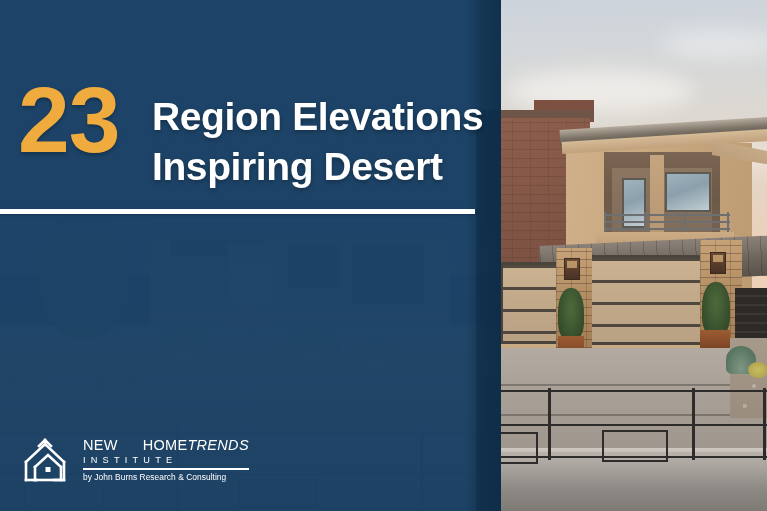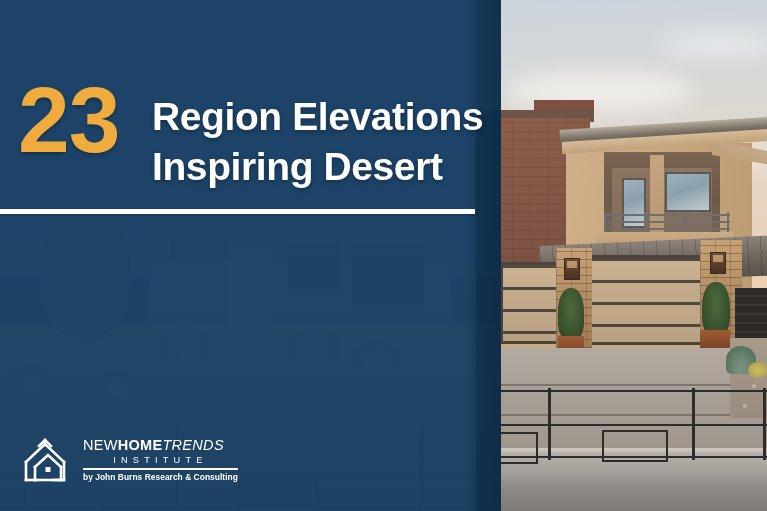--- a/index.html
+++ b/index.html
@@ -386,31 +386,31 @@
     position:absolute; left:22px; top:436px;
     display:flex; align-items:center; gap:9px;
   }
   .logo-mark { width:52px; height:48px; flex:0 0 auto; }
   .logo-text { display:flex; flex-direction:column; }
   .lt-row1 {
     font-size:14.5px; line-height:17px; color:#ffffff; letter-spacing:.3px;
     white-space:nowrap;
   }
   .lt-row1 .thin  { font-weight:400; }
-  .lt-row1 .heavy { font-weight:bold; }
+  .lt-row1 .heavy { font-weight:normal;margin-left:25px; }
   .lt-row1 .ital   { font-style:italic; font-weight:400; }
   .lt-row2 {
     font-size:9.2px; line-height:13px; color:#ffffff;
-    letter-spacing:5.2px; text-align:center; white-space:nowrap;
+    letter-spacing:5.2px; text-align:left; white-space:nowrap;
   }
   .lt-rule {
     height:1.6px; background:#ffffff; margin:1px 0 2px 0; width:100%;
   }
   .lt-row3 {
-    font-size:8.4px; line-height:11px; color:#ffffff; font-weight:bold;
+    font-size:8.4px; line-height:11px; color:#ffffff; font-weight:normal;
     letter-spacing:.05px; white-space:nowrap;
   }
 </style>
 </head>
 <body>
 
 <div id="cover">
 
   <div class="photo">
     <div class="sky"></div>

